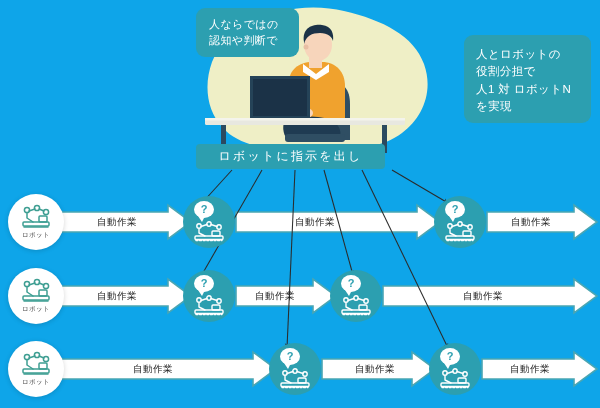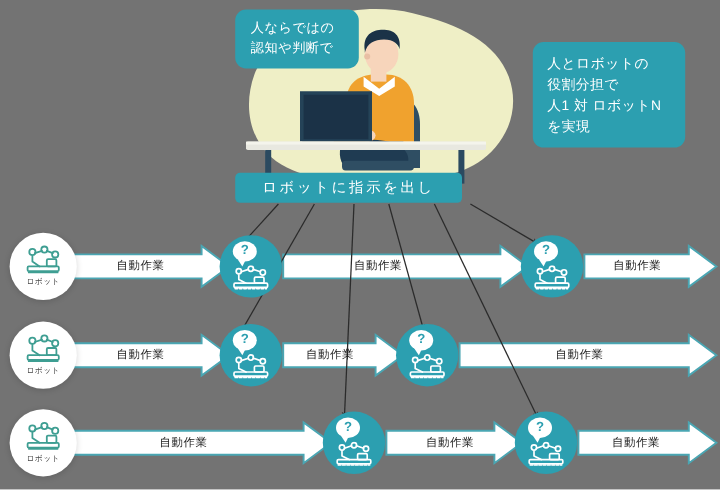--- a/index.html
+++ b/index.html
@@ -5,21 +5,21 @@
   * { box-sizing: border-box; margin: 0; padding: 0; }
   html, body {
     width: 600px; height: 408px;
     background: #ffffff;
     font-family: "Liberation Sans", "DejaVu Sans", sans-serif;
     overflow: hidden;
   }
   #stage {
     position: relative;
     width: 600px; height: 408px;
-    background: #737373;
+    background: #0ea5e9;
   }
   .layer {
     position: absolute; left: 0; top: 0;
     width: 600px; height: 408px;
   }
   #svg-layer { z-index: 1; }
   #html-layer { z-index: 2; pointer-events: none; }
   #html-layer > * { pointer-events: auto; }
 
   .callout {
@@ -32,21 +32,21 @@
     font-size: 11.5px;
     letter-spacing: 0.4px;
     white-space: pre-line;
   }
   #callout-human {
     left: 196px; top: 8px; width: 103px; height: 49px;
     font-size: 11px;
     padding-top: 9px; padding-left: 13px;
   }
   #callout-roles {
-    left: 444px; top: 35px; width: 127px; height: 88px;
+    left: 464px; top: 35px; width: 127px; height: 88px;
     font-size: 11.5px;
     padding-top: 11px; padding-left: 12px;
     line-height: 1.5;
   }
 
   #banner-instruct {
     position: absolute;
     left: 196px; top: 144px;
     width: 189px; height: 25px;
     background: #2C9FB0;

